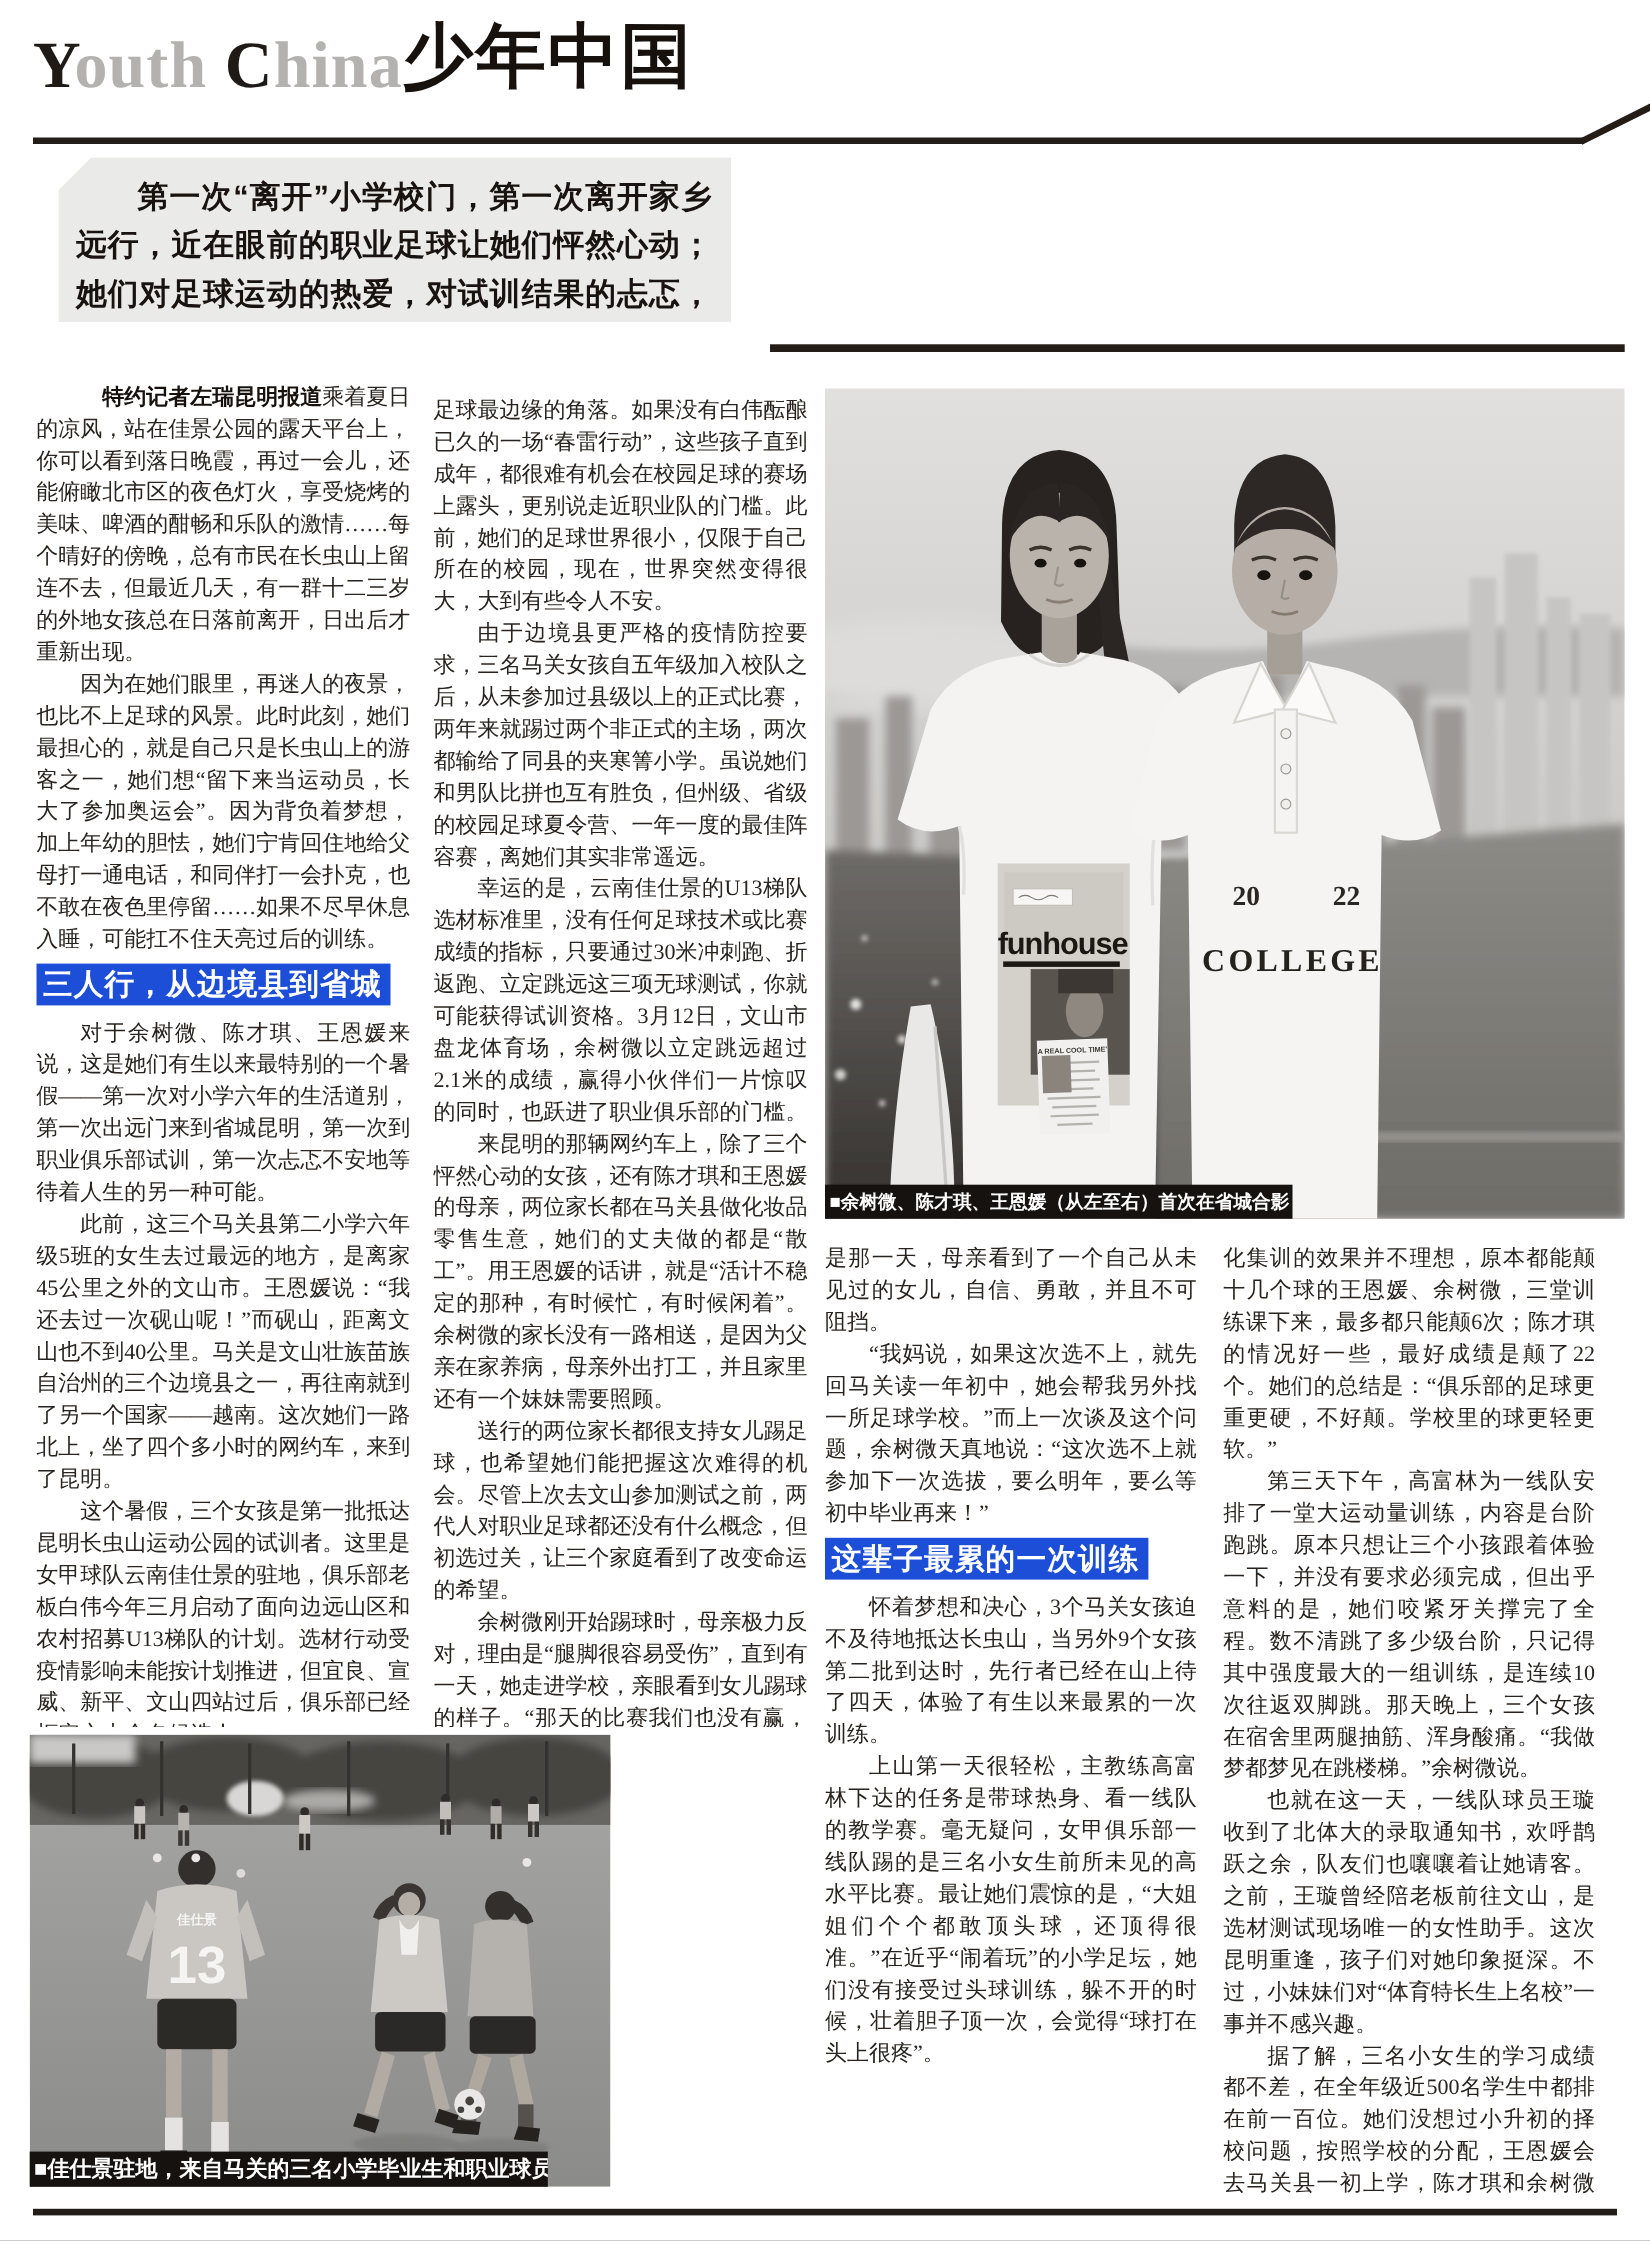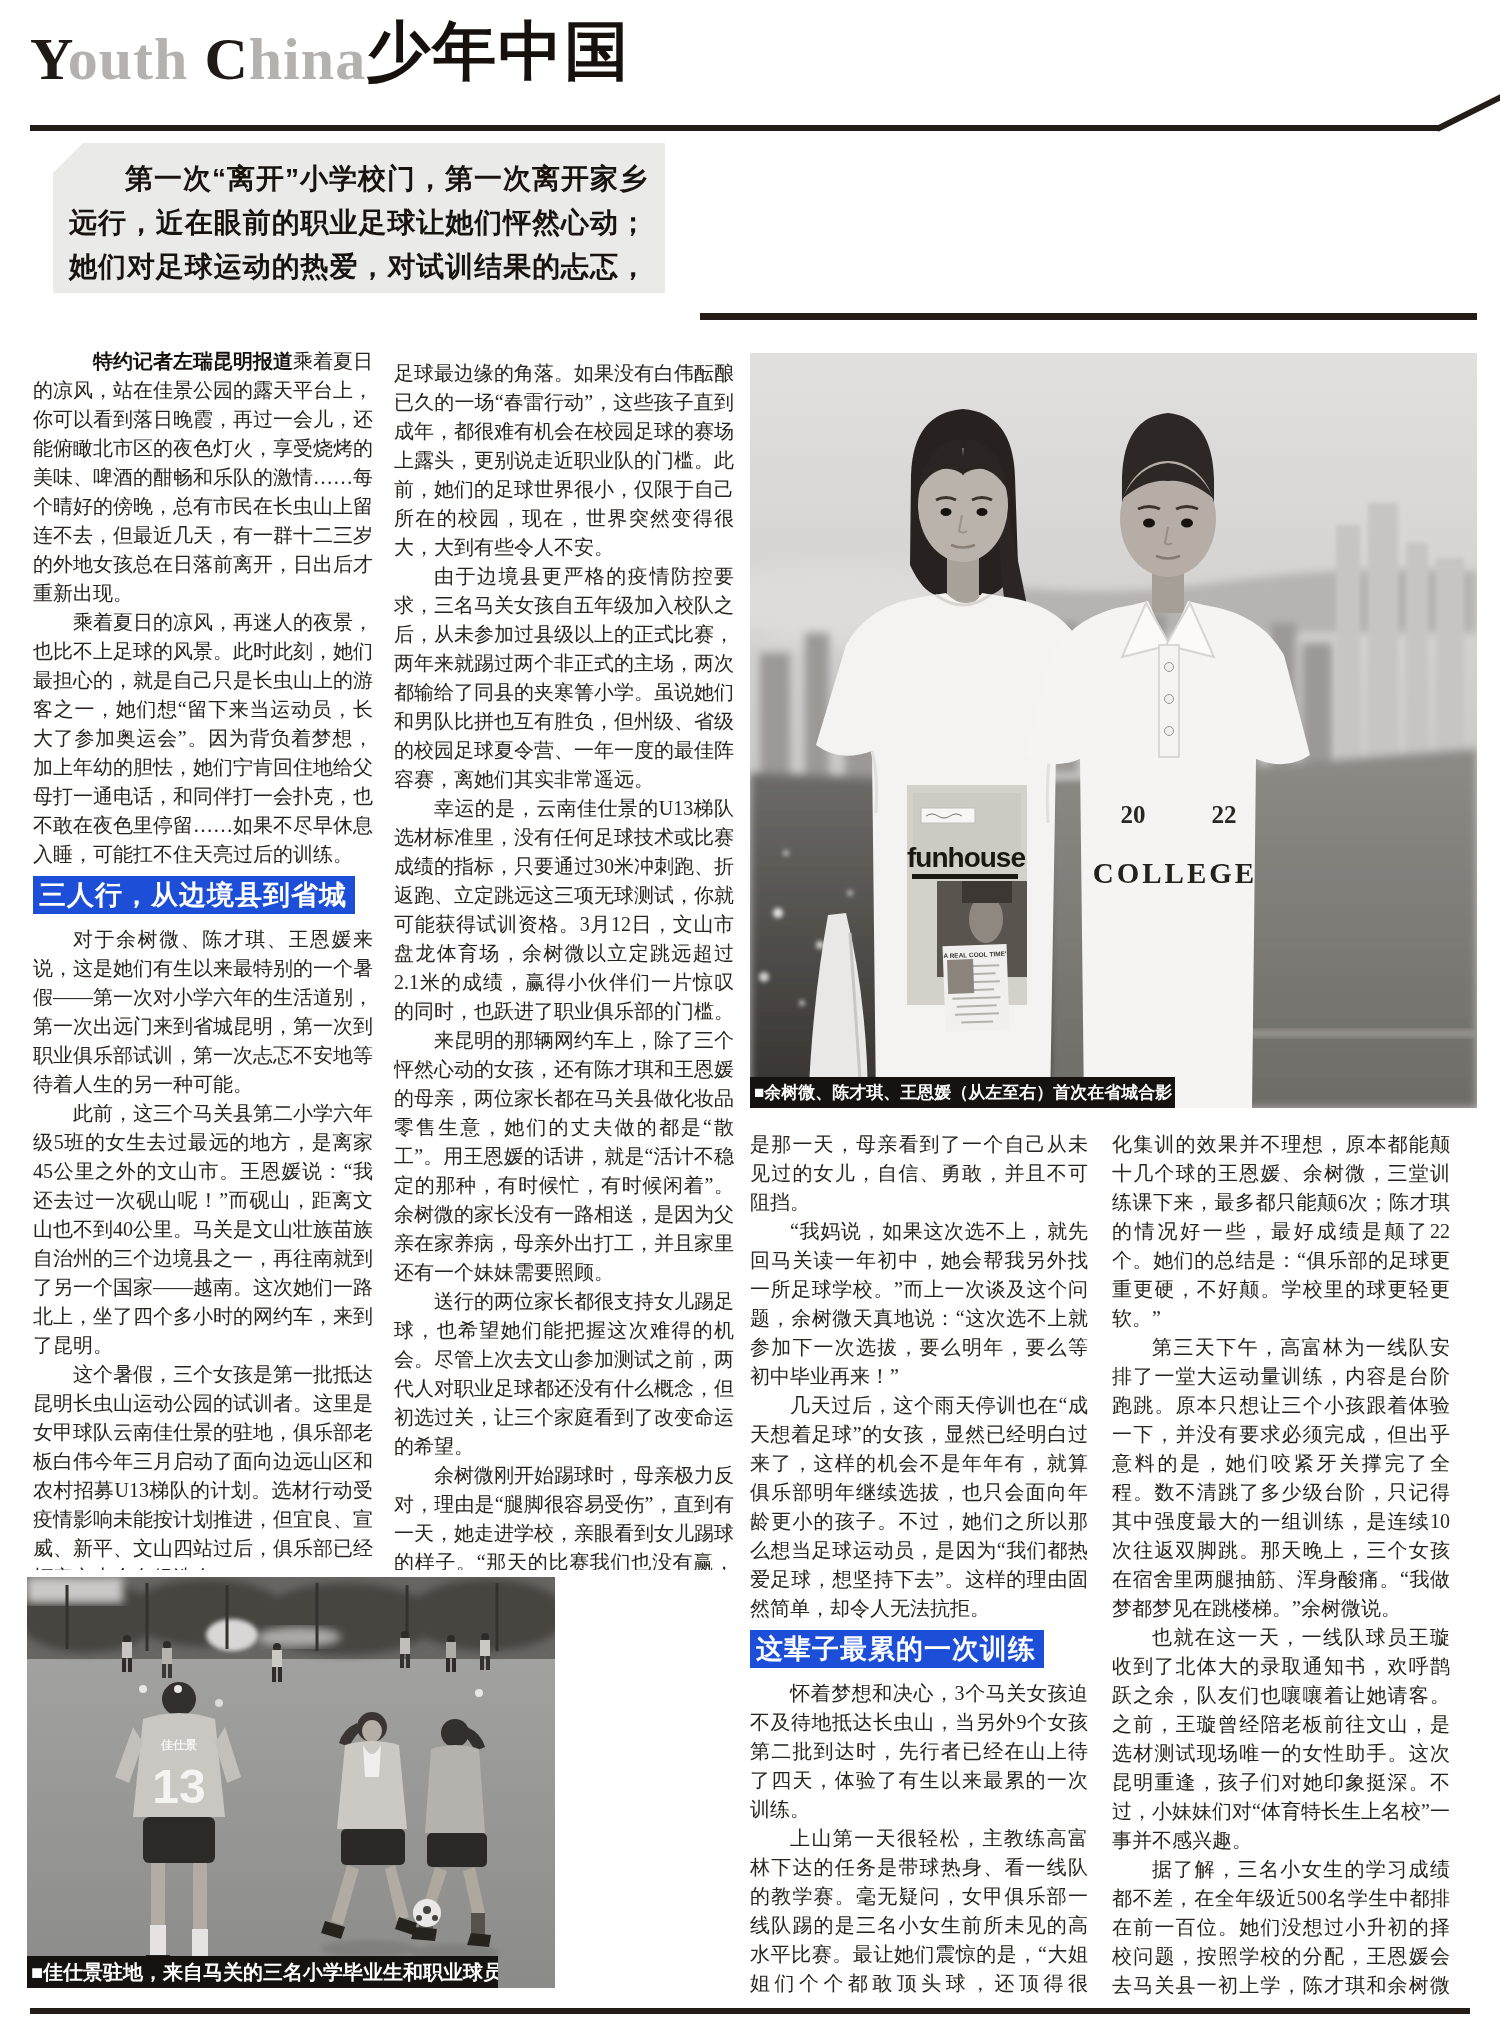--- a/index.html
+++ b/index.html
@@ -312,41 +312,40 @@
       <circle cx="400" cy="336" r="14" fill="#e9e8e6"></circle>
       <circle cx="400" cy="333" r="4" fill="#45423e"></circle>
       <circle cx="392" cy="341" r="3" fill="#45423e"></circle>
         <circle cx="408" cy="341" r="3" fill="#45423e"></circle>
     </g>
   </svg>
   <div class="caption cap2">■佳仕景驻地，来自马关的三名小学毕业生和职业球员同场训练。</div>
 
   <div class="col" style="left:33px;top:347px;height:1223px;">
     <p><span class="byline">特约记者左瑞昆明报道</span><span>乘着夏日的凉风，站在佳景公园的露天平台上，你可以看到落日晚霞，再过一会儿，还能俯瞰北市区的夜色灯火，享受烧烤的美味、啤酒的酣畅和乐队的激情……每个晴好的傍晚，总有市民在长虫山上留连不去，但最近几天，有一群十二三岁的外地女孩总在日落前离开，日出后才重新出现。</span></p>
-    <p>乘着夏日的凉风，再迷人的夜景，也比不上足球的风景。此时此刻，她们最担心的，就是自己只是长虫山上的游客之一，她们想“留下来当运动员，长大了参加奥运会”。因为背负着梦想，加上年幼的胆怯，她们宁肯回住地给父母打一通电话，和同伴打一会扑克，也不敢在夜色里停留……如果不尽早休息入睡，可能扛不住天亮过后的训练。</p>
+    <p>因为在她们眼里，再迷人的夜景，也比不上足球的风景。此时此刻，她们最担心的，就是自己只是长虫山上的游客之一，她们想“留下来当运动员，长大了参加奥运会”。因为背负着梦想，加上年幼的胆怯，她们宁肯回住地给父母打一通电话，和同伴打一会扑克，也不敢在夜色里停留……如果不尽早休息入睡，可能扛不住天亮过后的训练。</p>
     <div class="sechead">三人行，从边境县到省城</div>
     <p>对于余树微、陈才琪、王恩媛来说，这是她们有生以来最特别的一个暑假——第一次对小学六年的生活道别，第一次出远门来到省城昆明，第一次到职业俱乐部试训，第一次忐忑不安地等待着人生的另一种可能。</p>
     <p>此前，这三个马关县第二小学六年级5班的女生去过最远的地方，是离家45公里之外的文山市。王恩媛说：“我还去过一次砚山呢！”而砚山，距离文山也不到40公里。马关是文山壮族苗族自治州的三个边境县之一，再往南就到了另一个国家——越南。这次她们一路北上，坐了四个多小时的网约车，来到了昆明。</p>
     <p>这个暑假，三个女孩是第一批抵达昆明长虫山运动公园的试训者。这里是女甲球队云南佳仕景的驻地，俱乐部老板白伟今年三月启动了面向边远山区和农村招募U13梯队的计划。选材行动受疫情影响未能按计划推进，但宜良、宣威、新平、文山四站过后，俱乐部已经框定六十余名候选人。</p>
     
   </div>
 
   <div class="col" style="left:394px;top:347px;height:1223px;">
     <p class="cont">足球最边缘的角落。如果没有白伟酝酿已久的一场“春雷行动”，这些孩子直到成年，都很难有机会在校园足球的赛场上露头，更别说走近职业队的门槛。此前，她们的足球世界很小，仅限于自己所在的校园，现在，世界突然变得很大，大到有些令人不安。</p>
     <p>由于边境县更严格的疫情防控要求，三名马关女孩自五年级加入校队之后，从未参加过县级以上的正式比赛，两年来就踢过两个非正式的主场，两次都输给了同县的夹寒箐小学。虽说她们和男队比拼也互有胜负，但州级、省级的校园足球夏令营、一年一度的最佳阵容赛，离她们其实非常遥远。</p>
     <p>幸运的是，云南佳仕景的U13梯队选材标准里，没有任何足球技术或比赛成绩的指标，只要通过30米冲刺跑、折返跑、立定跳远这三项无球测试，你就可能获得试训资格。3月12日，文山市盘龙体育场，余树微以立定跳远超过2.1米的成绩，赢得小伙伴们一片惊叹的同时，也跃进了职业俱乐部的门槛。</p>
     <p>来昆明的那辆网约车上，除了三个怦然心动的女孩，还有陈才琪和王恩媛的母亲，两位家长都在马关县做化妆品零售生意，她们的丈夫做的都是“散工”。用王恩媛的话讲，就是“活计不稳定的那种，有时候忙，有时候闲着”。余树微的家长没有一路相送，是因为父亲在家养病，母亲外出打工，并且家里还有一个妹妹需要照顾。</p>
     <p>送行的两位家长都很支持女儿踢足球，也希望她们能把握这次难得的机会。尽管上次去文山参加测试之前，两代人对职业足球都还没有什么概念，但初选过关，让三个家庭看到了改变命运的希望。</p>
     <p>余树微刚开始踢球时，母亲极力反对，理由是“腿脚很容易受伤”，直到有一天，她走进学校，亲眼看到女儿踢球的样子。“那天的比赛我们也没有赢，但就从那一天开始，我妈就完全改变了，一直支持我踢足球。”余树微也不太明白母亲态度转变的原因，“是不是那天我在场上的表现好？”想必</p>
   </div>
 
   <div class="col" style="left:750px;top:1118px;width:338px;height:877px;">
     <p class="cont">是那一天，母亲看到了一个自己从未见过的女儿，自信、勇敢，并且不可阻挡。</p>
     <p>“我妈说，如果这次选不上，就先回马关读一年初中，她会帮我另外找一所足球学校。”而上一次谈及这个问题，余树微天真地说：“这次选不上就参加下一次选拔，要么明年，要么等初中毕业再来！”</p>
-    <p>几天过后，这个雨天停训也在“成天想着足球”的女孩，显然已经明白过来了，这样的机会不是年年有，就算俱乐部明年继续选拔，也只会面向年龄更小的孩子。不过，她们之所以那么想当足球运动员，是因为“我们都热爱足球，想坚持下去”。这样的理由固然简单，却令人无法抗拒。</p>
     <div class="sechead">这辈子最累的一次训练</div>
     <p>怀着梦想和决心，3个马关女孩迫不及待地抵达长虫山，当另外9个女孩第二批到达时，先行者已经在山上待了四天，体验了有生以来最累的一次训练。</p>
     <p>上山第一天很轻松，主教练高富林下达的任务是带球热身、看一线队的教学赛。毫无疑问，女甲俱乐部一线队踢的是三名小女生前所未见的高水平比赛。最让她们震惊的是，“大姐姐们个个都敢顶头球，还顶得很准。”在近乎“闹着玩”的小学足坛，她们没有接受过头球训练，躲不开的时候，壮着胆子顶一次，会觉得“球打在头上很疼”。</p>
     
   </div>
 
   <div class="col" style="left:1112px;top:1118px;width:338px;height:877px;">
     <p class="cont">化集训的效果并不理想，原本都能颠十几个球的王恩媛、余树微，三堂训练课下来，最多都只能颠6次；陈才琪的情况好一些，最好成绩是颠了22个。她们的总结是：“俱乐部的足球更重更硬，不好颠。学校里的球更轻更软。”</p>
     <p>第三天下午，高富林为一线队安排了一堂大运动量训练，内容是台阶跑跳。原本只想让三个小孩跟着体验一下，并没有要求必须完成，但出乎意料的是，她们咬紧牙关撑完了全程。数不清跳了多少级台阶，只记得其中强度最大的一组训练，是连续10次往返双脚跳。那天晚上，三个女孩在宿舍里两腿抽筋、浑身酸痛。“我做梦都梦见在跳楼梯。”余树微说。</p>
     <p>也就在这一天，一线队球员王璇收到了北体大的录取通知书，欢呼鹊跃之余，队友们也嚷嚷着让她请客。之前，王璇曾经陪老板前往文山，是选材测试现场唯一的女性助手。这次昆明重逢，孩子们对她印象挺深。不过，小妹妹们对“体育特长生上名校”一事并不感兴趣。</p>

